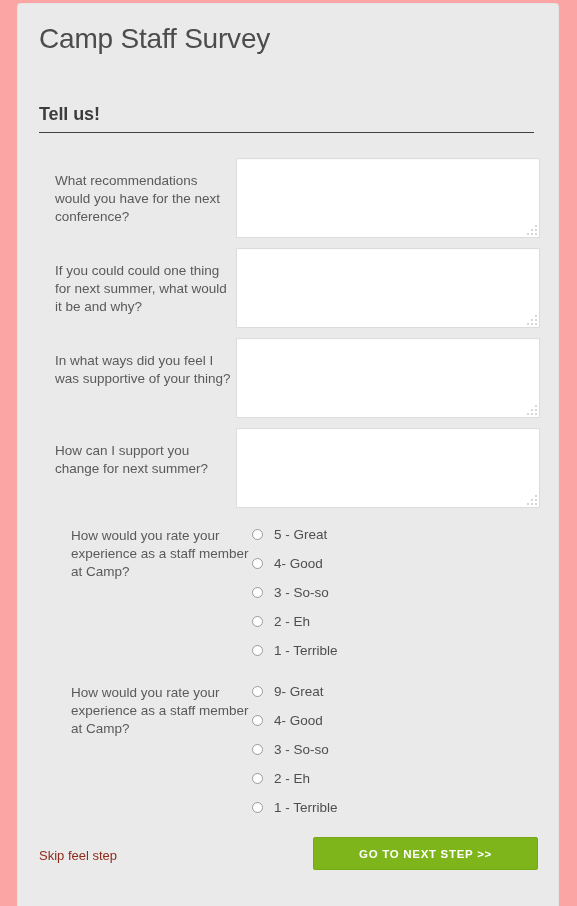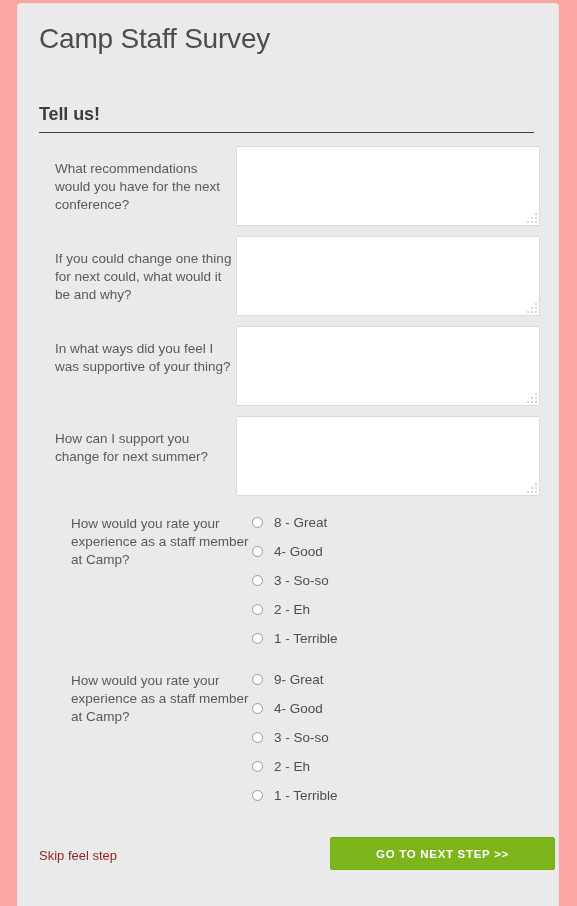--- a/index.html
+++ b/index.html
@@ -61,21 +61,21 @@
   }
   .section-rule {
     height: 1px;
     background: #3f3f3f;
     width: 100%;
   }
 
   .questions {
     position: absolute;
     left: 0;
-    top: 142px;
+    top: 154px;
     width: 540px;
   }
 
   .q-row {
     position: relative;
     display: flex;
     align-items: flex-start;
     margin-bottom: 10px;
   }
 
@@ -166,21 +166,21 @@
     position: absolute;
     left: 21px;
     top: 20px;
     font-size: 13px;
     color: #8e2a1c;
     text-decoration: none;
     cursor: pointer;
   }
   .next-button {
     position: absolute;
-    left: 312px;
+    left: 295px;
     top: 9px;
     width: 225px;
     height: 33px;
     background: #7db51b;
     border: 1px solid #74a918;
     border-radius: 2px;
     color: #ffffff;
     font-size: 11.5px;
     font-weight: 700;
     letter-spacing: 0.7px;
@@ -215,21 +215,21 @@
                 <i class="g2"></i>
                 <i class="g3"></i>
                 <i class="g4"></i>
                 <i class="g5"></i>
                 <i class="g6"></i>
               </span>
             </div>
           </div>
         </div>
         <div class="q-row">
-          <div class="q-label">If you could change one thing for next could, what would it be and why?</div>
+          <div class="q-label">If you could could one thing for next summer, what would it be and why?</div>
           <div class="q-field">
             <div class="ta" placeholder="">
               <span class="grip">
                 <i class="g1"></i>
                 <i class="g2"></i>
                 <i class="g3"></i>
                 <i class="g4"></i>
                 <i class="g5"></i>
                 <i class="g6"></i>
               </span>
@@ -265,21 +265,21 @@
               </span>
             </div>
           </div>
         </div>
         <div class="q-row radio-row">
           <div class="q-label">How would you rate your experience as a staff member at Camp?</div>
           <div class="q-field">
             <div class="radio-list">
               <div class="radio-item">
                 <span class="radio-mark"></span>
-                <span class="radio-text">8 - Great</span>
+                <span class="radio-text">5 - Great</span>
               </div>
               <div class="radio-item">
                 <span class="radio-mark"></span>
                 <span class="radio-text">4- Good</span>
               </div>
               <div class="radio-item">
                 <span class="radio-mark"></span>
                 <span class="radio-text">3 - So-so</span>
               </div>
               <div class="radio-item">

